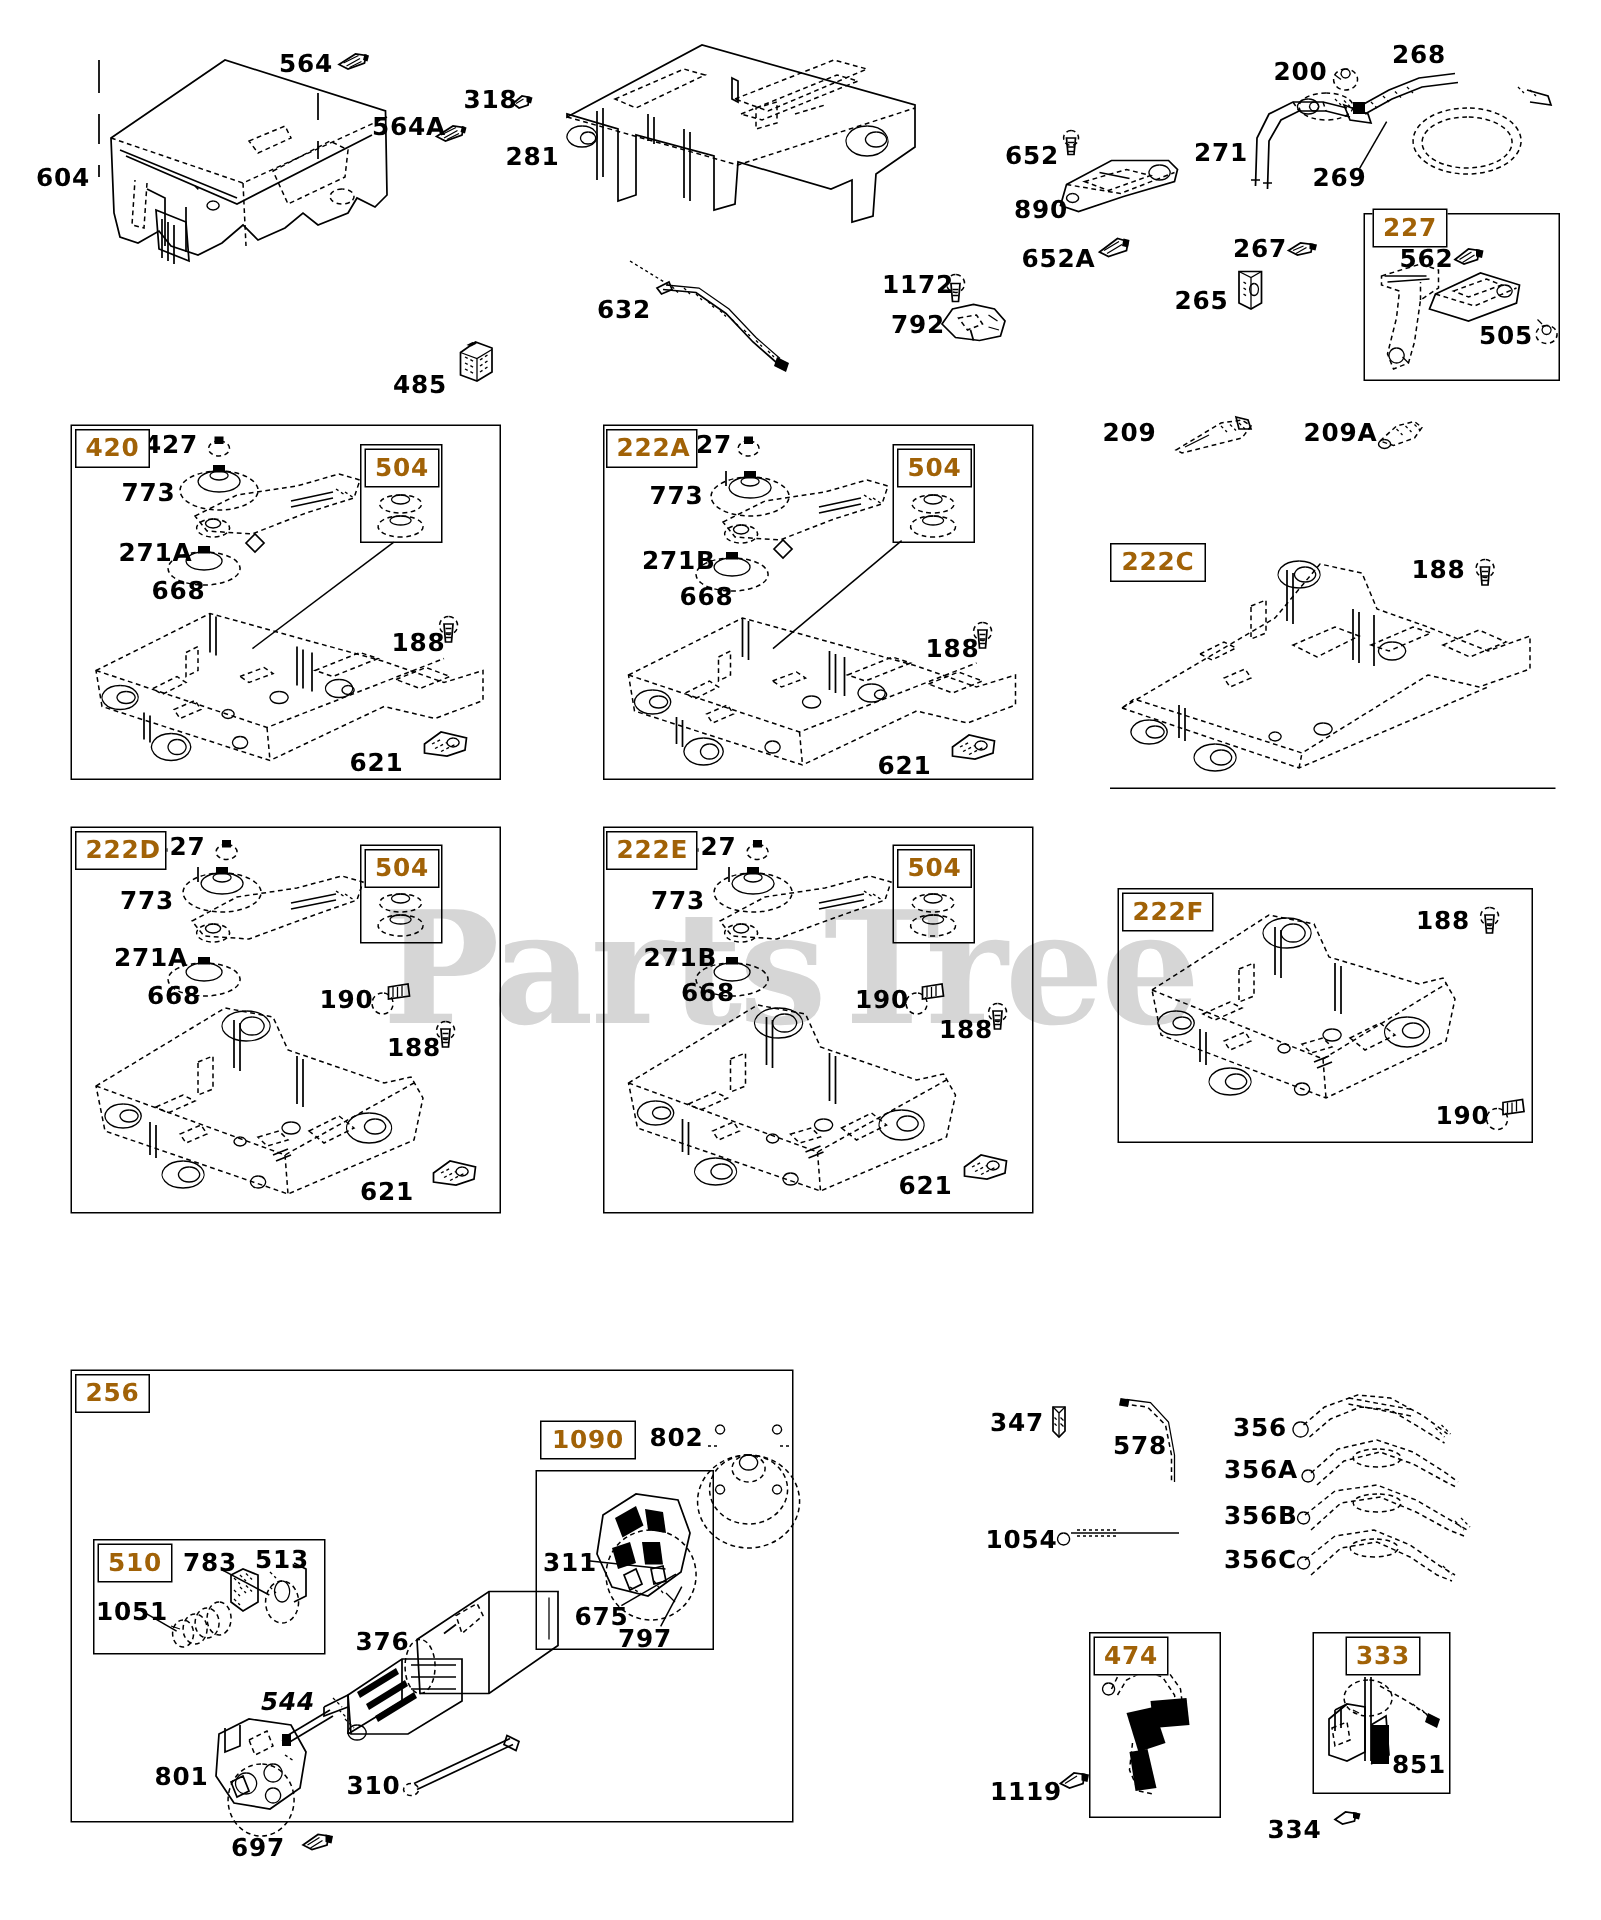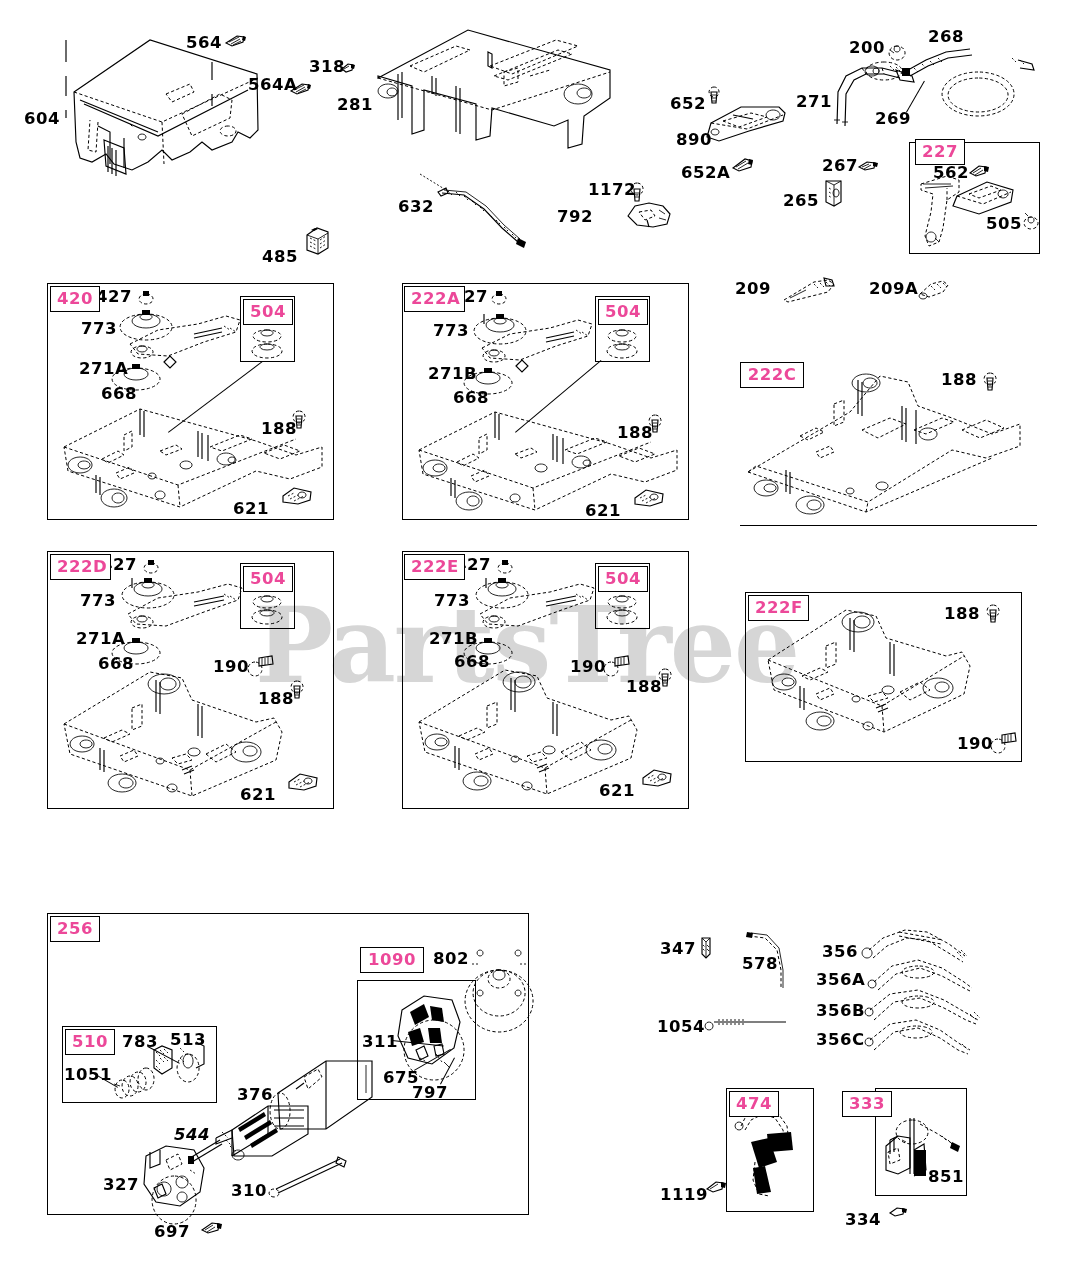--- a/index.html
+++ b/index.html
@@ -56,21 +56,21 @@
   .gtab{
     position:absolute;
     border:1.6px solid #000;
     background:#ffffff;
     font-family:"DejaVu Sans","Liberation Sans",sans-serif;
     font-weight:bold;
     font-size:16.5px;
     line-height:24px;
     height:24px;
     padding:0 6px;
-    color:#ec4899;
+    color:#a16207;
     white-space:nowrap;
     letter-spacing:0.5px;
     z-index:7;
     text-align:center;
   }
   .hline{
     position:absolute;
     height:0;
     border-top:1.8px solid #000;
     z-index:2;
@@ -974,31 +974,31 @@
   <div class="gtab" style="left:50px;top:916px;width:36px;">256</div>
   <div class="gbox" style="left:62px;top:1026px;width:153px;height:75px;"></div>
   <div class="gtab" style="left:65px;top:1029px;width:36px;">510</div>
   <div class="gbox" style="left:357px;top:980px;width:117px;height:118px;"></div>
   <div class="gtab" style="left:360px;top:947px;width:50px;">1090</div>
 
   <div class="gbox" style="left:726px;top:1088px;width:86px;height:122px;"></div>
   <div class="gtab" style="left:729px;top:1091px;width:36px;">474</div>
 
   <div class="gbox" style="left:875px;top:1088px;width:90px;height:106px;"></div>
-  <div class="gtab" style="left:842px;top:1091px;width:36px;">333</div>
+  <div class="gtab" style="left:897px;top:1091px;width:36px;">333</div>
 
   <div class="ref" style="left:24px;top:110px;">604</div>
   <div class="ref" style="left:186px;top:34px;">564</div>
   <div class="ref" style="left:248px;top:76px;">564A</div>
   <div class="ref" style="left:309px;top:58px;">318</div>
   <div class="ref" style="left:337px;top:96px;">281</div>
   <div class="ref" style="left:262px;top:248px;">485</div>
   <div class="ref" style="left:398px;top:198px;">632</div>
   <div class="ref" style="left:588px;top:181px;">1172</div>
-  <div class="ref" style="left:557px;top:208px;">792</div>
+  <div class="ref" style="left:594px;top:208px;">792</div>
   <div class="ref" style="left:670px;top:95px;">652</div>
   <div class="ref" style="left:676px;top:131px;">890</div>
   <div class="ref" style="left:681px;top:164px;">652A</div>
   <div class="ref" style="left:783px;top:192px;">265</div>
   <div class="ref" style="left:822px;top:157px;">267</div>
   <div class="ref" style="left:796px;top:93px;">271</div>
   <div class="ref" style="left:849px;top:39px;">200</div>
   <div class="ref" style="left:875px;top:110px;">269</div>
   <div class="ref" style="left:928px;top:28px;">268</div>
   <div class="ref" style="left:933px;top:164px;">562</div>
@@ -1039,21 +1039,21 @@
   <div class="ref" style="left:570px;top:658px;">190</div>
   <div class="ref" style="left:626px;top:678px;">188</div>
   <div class="ref" style="left:599px;top:782px;">621</div>
 
   <div class="ref" style="left:944px;top:605px;">188</div>
   <div class="ref" style="left:957px;top:735px;">190</div>
 
   <div class="ref" style="left:433px;top:950px;">802</div>
   <div class="ref" style="left:237px;top:1086px;">376</div>
   <div class="ref" style="left:174px;top:1126px;font-style:italic;">544</div>
-  <div class="ref" style="left:103px;top:1176px;">327</div>
+  <div class="ref" style="left:103px;top:1176px;">801</div>
   <div class="ref" style="left:231px;top:1182px;">310</div>
   <div class="ref" style="left:122px;top:1033px;">783</div>
   <div class="ref" style="left:170px;top:1031px;">513</div>
   <div class="ref" style="left:64px;top:1066px;">1051</div>
   <div class="ref" style="left:362px;top:1033px;">311</div>
   <div class="ref" style="left:383px;top:1069px;">675</div>
   <div class="ref" style="left:412px;top:1084px;">797</div>
   <div class="ref" style="left:154px;top:1223px;">697</div>
 
   <div class="ref" style="left:660px;top:940px;">347</div>

